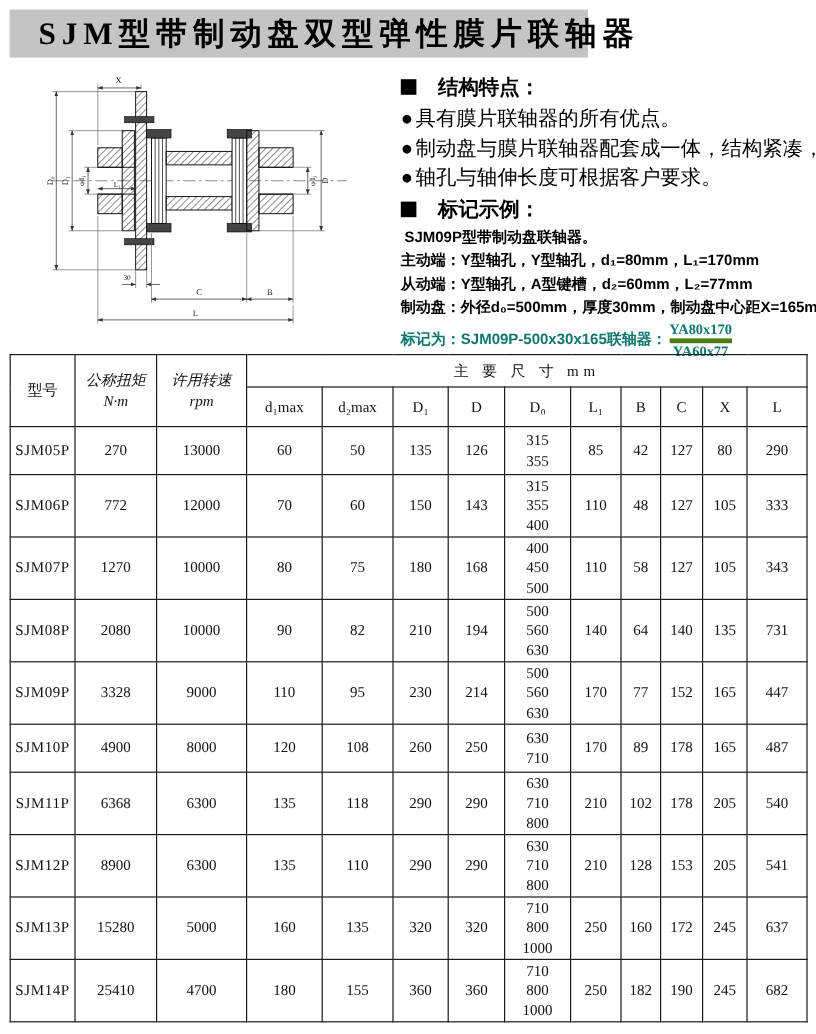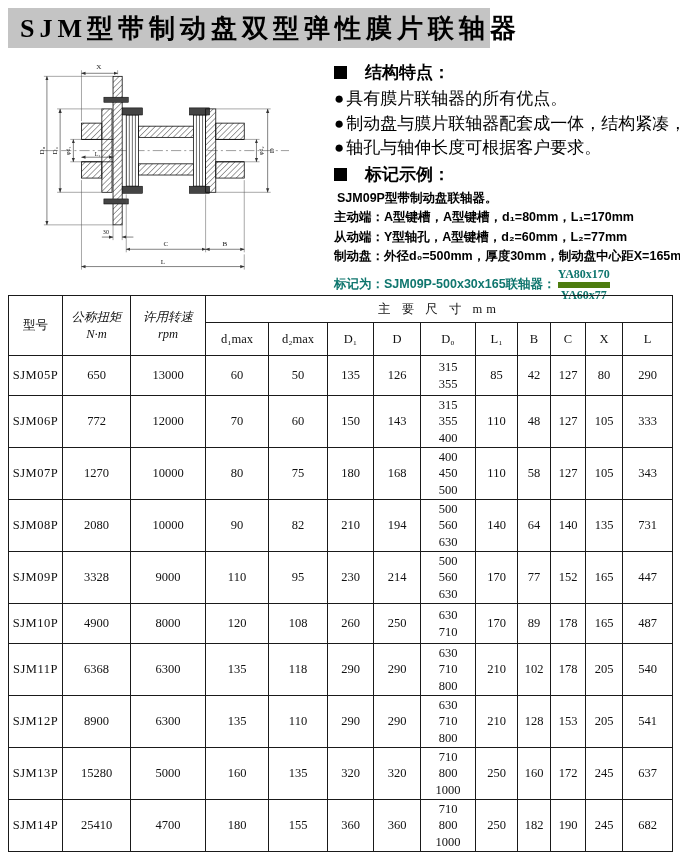--- a/index.html
+++ b/index.html
@@ -2,21 +2,21 @@
 <html><head>
 <meta charset="utf-8">
 <style>
   * { margin:0; padding:0; box-sizing:border-box; }
   html,body { width:680px; height:862px; background:#ffffff; overflow:hidden;
     font-family:"Liberation Sans","DejaVu Sans",sans-serif; color:#111; }
   .page { position:relative; width:680px; height:862px; background:#fff; }
 
   
   .title-banner { position:absolute; left:8px; top:8px; width:482px; height:40px;
-    background:#c4c4c4; display:flex; align-items:center; padding-left:12px; }
+    background:#c4c4c4; display:flex; align-items:center; padding-left:24px; }
   .title-banner .title-text { font-family:"Liberation Serif","DejaVu Serif",serif;
     font-weight:700; font-size:26px; letter-spacing:5px; color:#000; white-space:nowrap; }
 
   
   .drawing-wrap { position:absolute; left:10px; top:56px; width:320px; height:236px; }
   svg text { font-family:"Liberation Serif","DejaVu Serif",serif; fill:#222; }
 
   
   .right-col { position:absolute; left:334px; top:60px; width:344px; }
   .sec-heading { display:flex; align-items:center; gap:18px; font-size:17px; font-weight:700;
@@ -24,21 +24,21 @@
   .square-icon { width:13px; height:13px; background:#000; display:inline-block; flex:0 0 auto; }
   .feature-item { font-size:17px; font-weight:400; line-height:1.45; white-space:nowrap; color:#000000; }
   .feature-item .bullet { margin-right:2px; }
   .mark-block { margin-top:2px; }
   .mark-line { font-size:12.5px; font-weight:600; line-height:1.55; white-space:nowrap; color:#000; }
   .mark-line.indent { padding-left:3px; }
   .frac-line { display:flex; align-items:center; font-size:12.5px; font-weight:600; color:#0f766e; margin-top:1px; }
   .fraction { display:inline-flex; flex-direction:column; text-align:center;
     font-size:12px; line-height:1.2; margin-left:2px;
     font-family:"Liberation Serif","DejaVu Serif",serif; }
-  .fraction .frac-bottom { border-top:6px solid #4d7c0f; }
+  .fraction .frac-bottom { border-top:4px solid #4d7c0f; }
 
   
   .table-wrap { position:absolute; left:8px; top:295px; width:664px; }
   table { border-collapse:collapse; table-layout:fixed; width:664px;
     font-family:"Liberation Serif","DejaVu Serif",serif; font-size:12.5px; color:#111; }
   th,td { border:1px solid #1a1a1a; text-align:center; vertical-align:middle;
     padding:1px 1px; font-weight:400; }
   thead th { font-weight:400; }
   .hdr-two-line div { line-height:1.35;font-style:italic; }
   .dims-group { letter-spacing:4px; height:27px; }
@@ -173,21 +173,21 @@
         <span class="bullet">●</span><span>轴孔与轴伸长度可根据客户要求。</span>
       </div>
     </div>
 
     <div class="sec-heading mark-block">
       <span class="square-icon"></span>
       <span>标记示例：</span>
     </div>
     <div>
       <div class="mark-line indent">SJM09P型带制动盘联轴器。</div>
-      <div class="mark-line">主动端：A型键槽，A型键槽，d₁=80mm，L₁=170mm</div>
+      <div class="mark-line">主动端：Y型轴孔，Y型轴孔，d₁=80mm，L₁=170mm</div>
       <div class="mark-line">从动端：Y型轴孔，A型键槽，d₂=60mm，L₂=77mm</div>
       <div class="mark-line">制动盘：外径d₀=500mm，厚度30mm，制动盘中心距X=165mm</div>
       <div class="frac-line">
         <span>标记为：SJM09P-500x30x165联轴器：</span>
         <span class="fraction">
           <span class="frac-top">YA80x170</span>
           <span class="frac-bottom">YA60x77</span>
         </span>
       </div>
     </div>
@@ -232,21 +232,21 @@
             <th class="dim-col">L₁</th>
             <th class="dim-col">B</th>
             <th class="dim-col">C</th>
             <th class="dim-col">X</th>
             <th class="dim-col">L</th>
           </tr>
       </thead>
       <tbody>
           <tr style="height: 40px;">
             <td class="model-col">SJM05P</td>
-            <td>650</td>
+            <td>270</td>
             <td>13000</td>
             <td>60</td>
             <td>50</td>
             <td>135</td>
             <td>126</td>
             <td class="col-d0">315
 355</td>
             <td>85</td>
             <td>42</td>
             <td>127</td>

